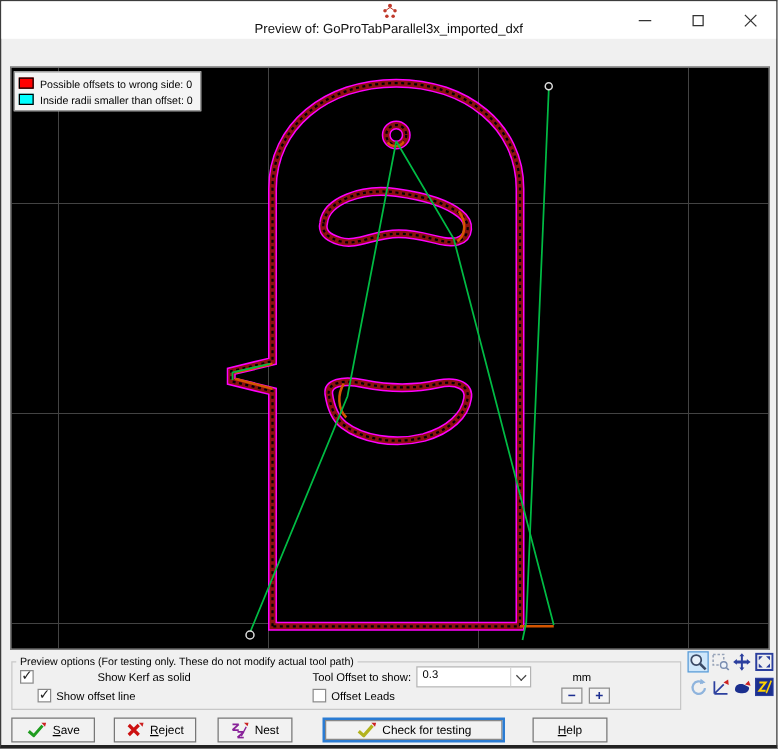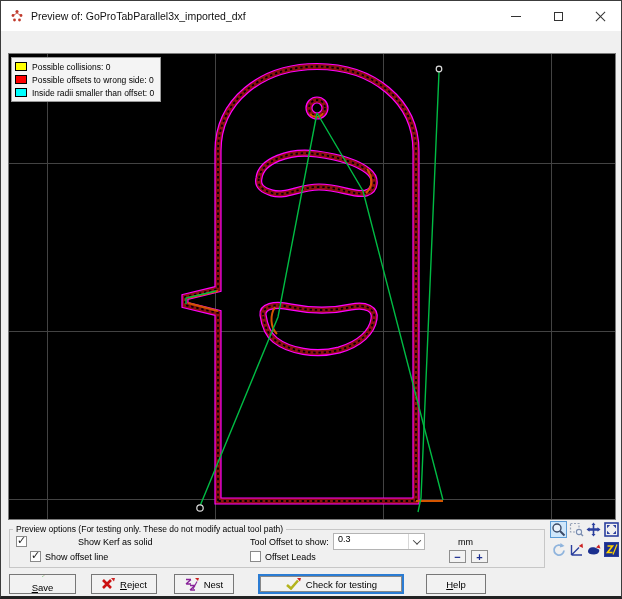--- a/index.html
+++ b/index.html
@@ -5,21 +5,21 @@
   html,body{margin:0;padding:0;background:#d8d8d8;}
   *{box-sizing:border-box;}
   .win{
     position:relative;width:622px;height:599px;
     background:#f0f0f0;
     border:1px solid #3c3c3c;border-bottom:3px solid #222;
     font-family:"Liberation Sans",sans-serif;color:#000;
     overflow:hidden;
   }
   
-  .titlebar{position:absolute;left:0;top:0;width:100%;height:30px;background:#ffffff;display:flex;align-items:center;}
+  .titlebar{position:absolute;left:0;top:0;width:100%;height:30px;background:#ffffff;display:flex;align-items:center;flex-direction:column;}
   .appicon{width:16px;height:16px;margin:0 6px 0 8px;flex:0 0 auto;}
   .title-text{font-size:10.5px;color:#111;white-space:nowrap;}
   .winctl{position:absolute;top:0;height:30px;width:42px;display:flex;align-items:center;justify-content:center;cursor:default;}
   .ctl-min{right:84px;}.ctl-max{right:42px;}.ctl-close{right:0;}
   .glyph-min{width:10px;height:1px;background:#333;}
   .glyph-max{width:9px;height:9px;border:1px solid #333;}
   .glyph-close{position:relative;width:11px;height:11px;}
   .glyph-close i{position:absolute;left:-1px;top:5px;width:13px;height:1px;background:#333;}
   .glyph-close i:first-child{transform:rotate(45deg);}
   .glyph-close i:last-child{transform:rotate(-45deg);}
@@ -44,21 +44,21 @@
   .chev{width:6px;height:6px;border-right:1.4px solid #444;border-bottom:1.4px solid #444;transform:rotate(45deg) translate(-1px,-1px);}
   .stepbtn{position:absolute;top:20px;width:17px;height:13px;background:#f3f3f3;border:1px solid #8f8f8f;color:#1d2f91;font-weight:bold;font-size:11px;line-height:10px;text-align:center;padding:0;}
   .step-minus{left:439px;} .step-plus{left:461px;}
   
   .vtb{position:absolute;left:549px;top:520px;display:grid;grid-template-columns:repeat(4,17px);grid-auto-rows:17px;row-gap:3px;column-gap:0.5px;}
   .vtb-btn{width:17px;height:17px;border:1px solid transparent;display:flex;align-items:center;justify-content:center;background:transparent;padding:0;}
   .vtb-btn.sel{background:#cfe7fb;border-color:#5b9bd5;}
   
   .abtn{position:absolute;top:573px;height:20px;background:#f2f2f2;border:1px solid #777;font-size:9.5px;display:flex;align-items:center;justify-content:center;gap:5px;padding:0;color:#000;}
   .abtn .u{text-decoration:underline;}
-  .btn-save{left:8px;width:67px;flex-direction:column;}
+  .btn-save{left:8px;width:67px;}
   .btn-reject{left:90px;width:66px;}
   .btn-nest{left:173px;width:60px;}
   .btn-check{left:257px;width:146px;border:2px solid #2b7cd3;box-shadow:inset 0 0 0 1px #888;}
   .btn-help{left:425px;width:60px;}
 </style>
 </head>
 <body>
 
 <div class="win">
 
@@ -143,24 +143,20 @@
     </g>
 
     <g stroke="#dcdcdc" stroke-width="1.2" fill="#000">
       <circle cx="438" cy="68" r="2.8"></circle>
       <circle cx="199" cy="507" r="3.2"></circle>
     </g>
   </svg>
 
   <div class="legend">
     <div class="legend-row">
-      <span class="sw sw-y"></span>
-      <span class="legend-label">Possible collisions: 0</span>
-    </div>
-    <div class="legend-row">
       <span class="sw sw-r"></span>
       <span class="legend-label">Possible offsets to wrong side: 0</span>
     </div>
     <div class="legend-row">
       <span class="sw sw-c"></span>
       <span class="legend-label">Inside radii smaller than offset: 0</span>
     </div>
   </div>
 
   <div class="grpbox">

